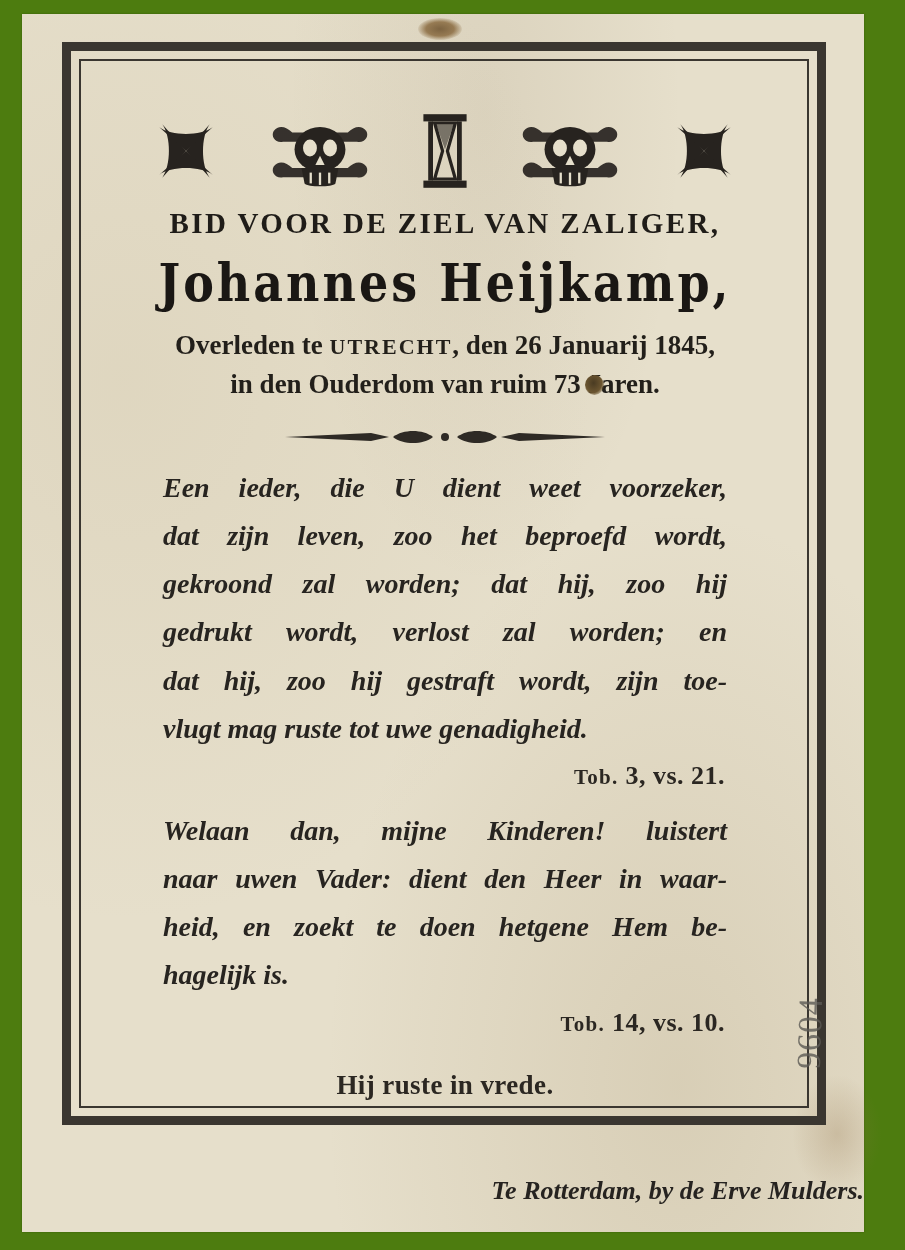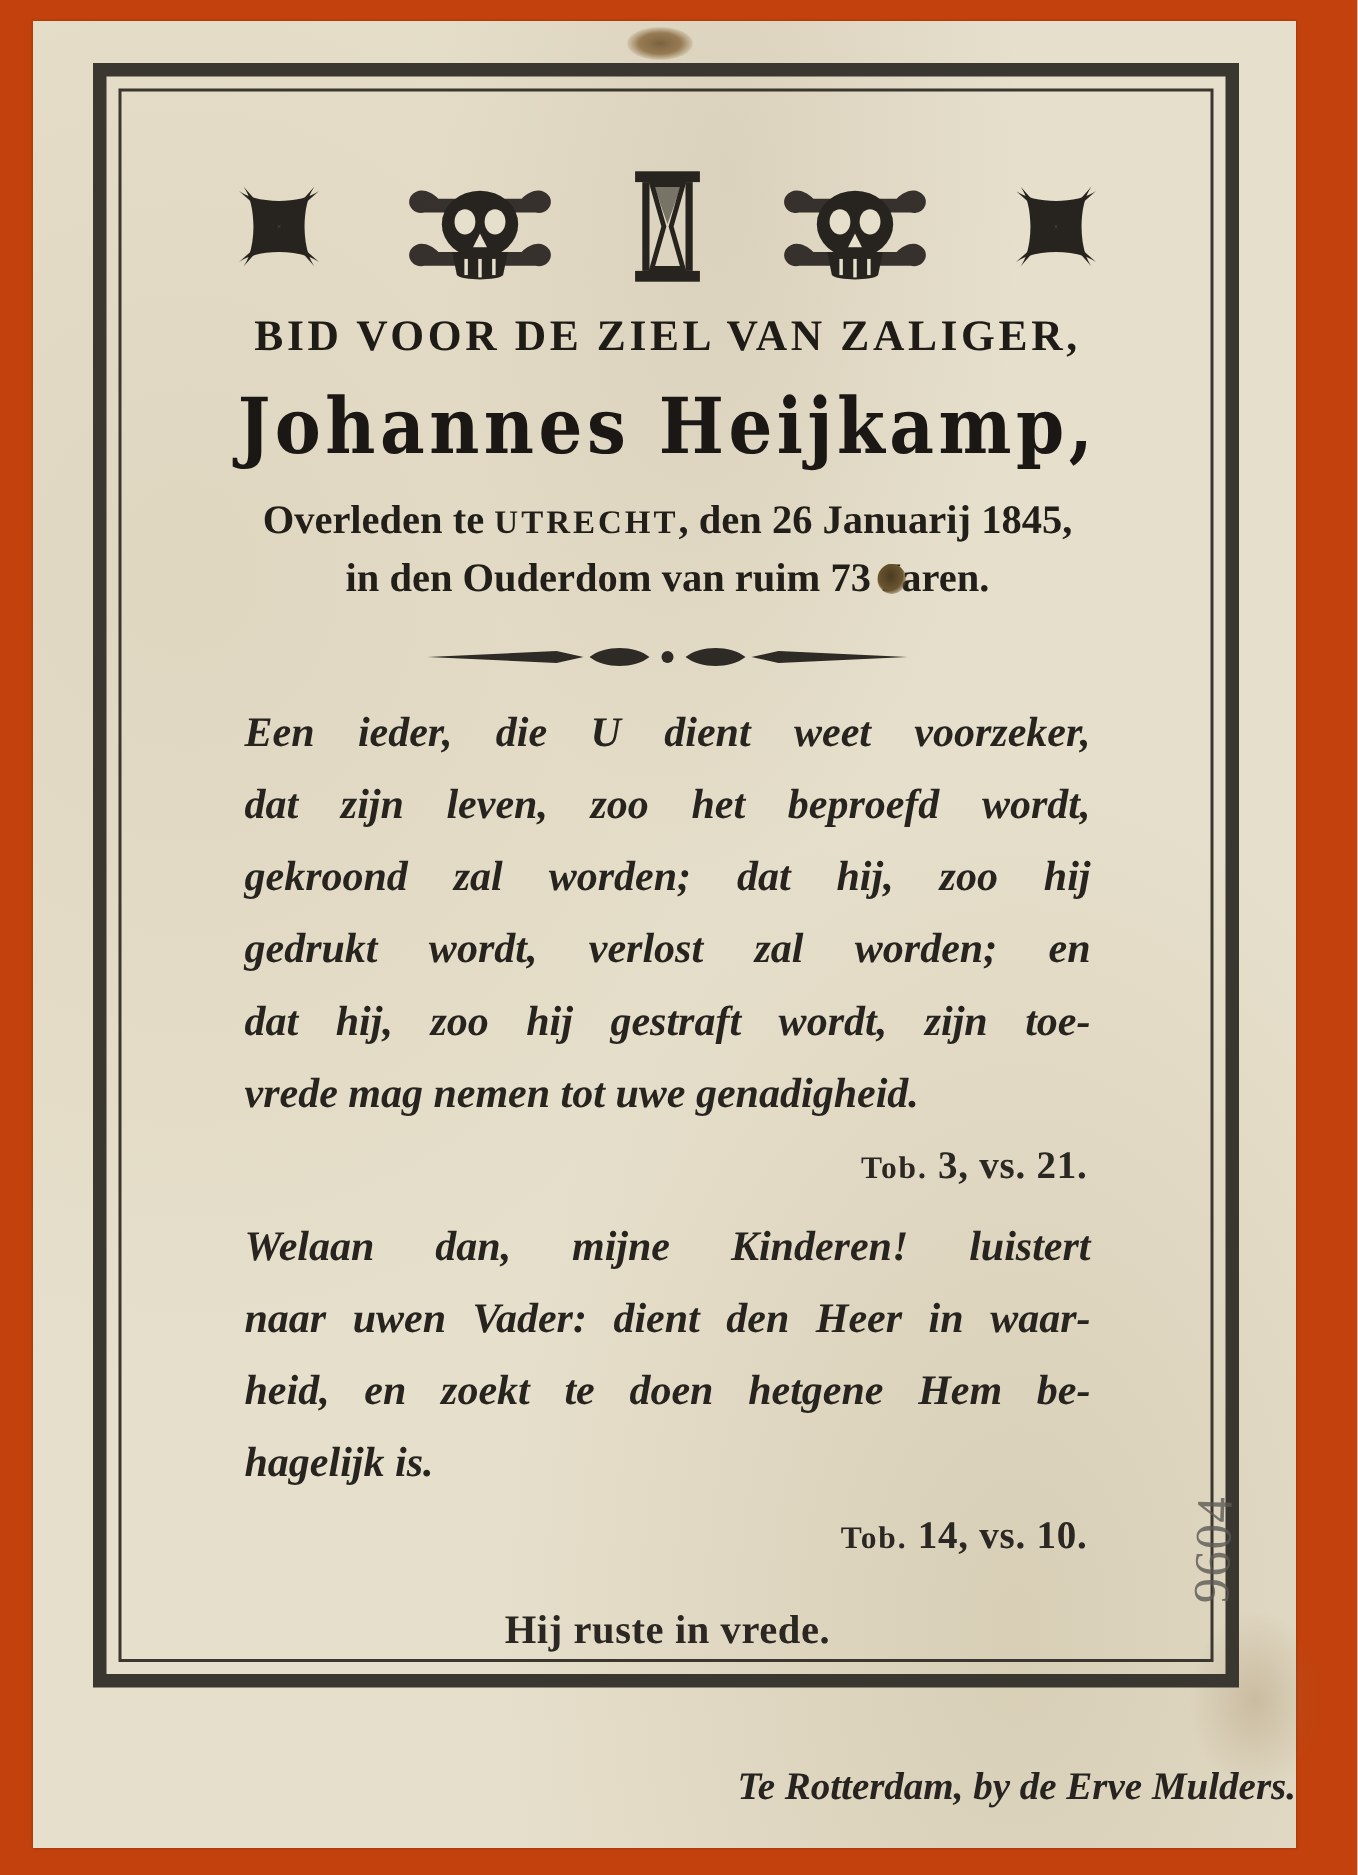--- a/index.html
+++ b/index.html
@@ -12,21 +12,21 @@
     height: 1250px;
     overflow: hidden;
     font-family: "Liberation Serif", serif;
   }
 
   
   #scan {
     position: relative;
     width: 905px;
     height: 1250px;
-    background: #c2410c;
+    background: #4d7c0f;
   }
 
   
   #card {
     position: absolute;
     left: 22px;
     top: 14px;
     width: 842px;
     height: 1218px;
     background: #e6dfcb;
@@ -318,21 +318,21 @@
             <circle cx="160" cy="11" r="4" fill="#2e2a25"></circle>
           </svg>
         </div>
 
         <div class="verse">
           <p>Een ieder, die U dient weet voorzeker,</p>
           <p>dat zijn leven, zoo het beproefd wordt,</p>
           <p>gekroond zal worden; dat hij, zoo hij</p>
           <p>gedrukt wordt, verlost zal worden; en</p>
           <p>dat hij, zoo hij gestraft wordt, zijn toe-</p>
-          <p class="lastline">vrede mag nemen tot uwe genadigheid.</p>
+          <p class="lastline">vlugt mag ruste tot uwe genadigheid.</p>
         </div>
         <div class="cite">
           <span class="sc">Tob.</span>
           <span>3, vs. 21.</span>
         </div>
 
         <div class="verse">
           <p>Welaan dan, mijne Kinderen! luistert</p>
           <p>naar uwen Vader: dient den Heer in waar-</p>
           <p>heid, en zoekt te doen hetgene Hem be-</p>

